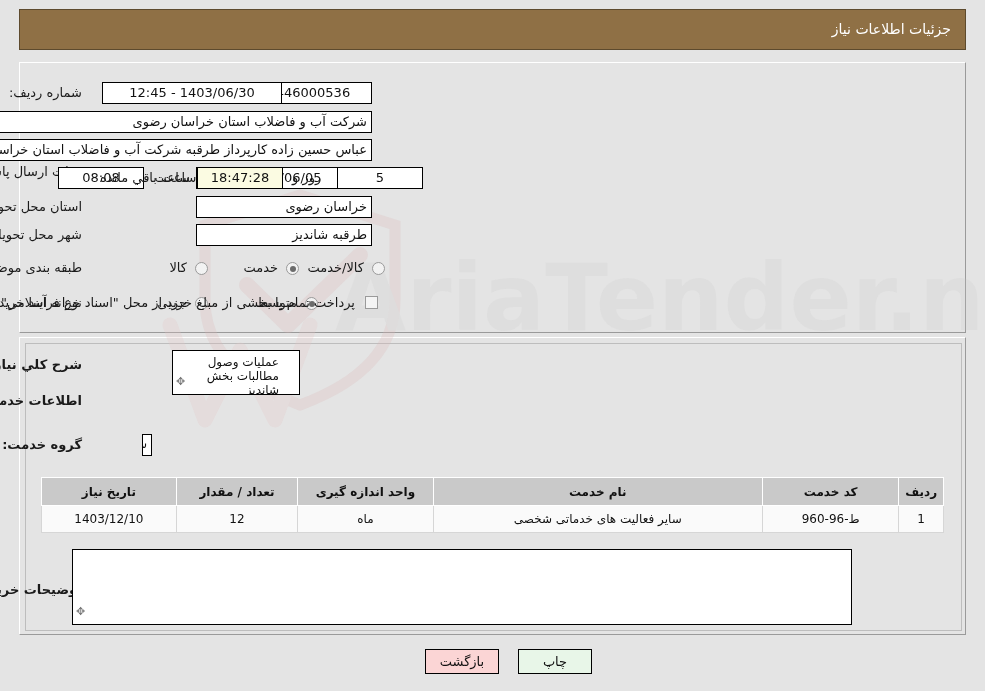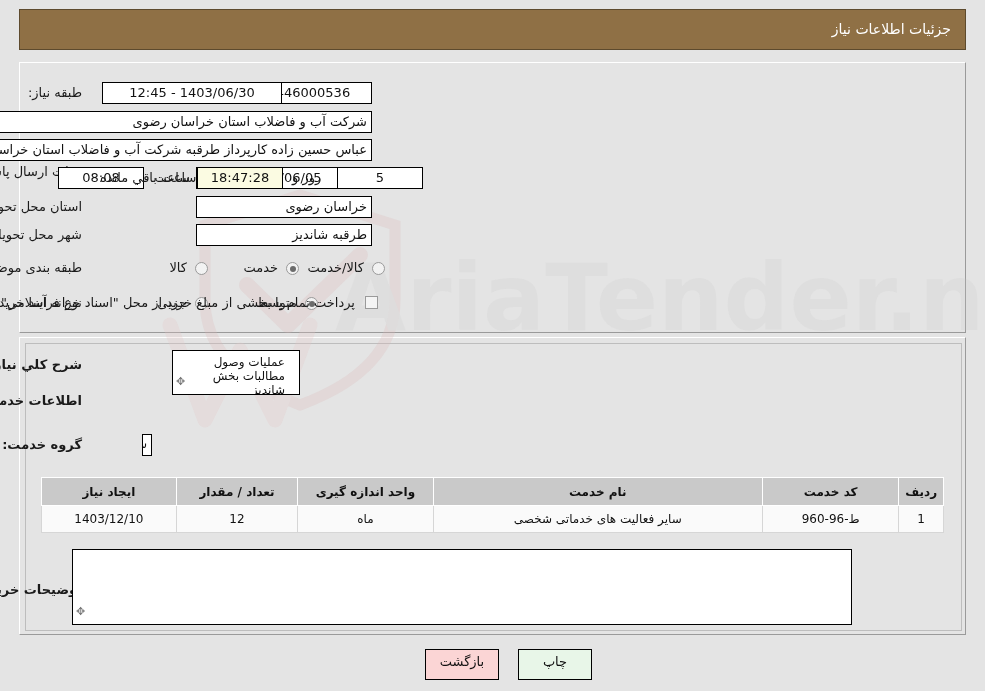--- a/index.html
+++ b/index.html
@@ -96,21 +96,21 @@
   .box-right  { text-align: right; }
   .box-yellow { background: #fbfbe2; }
   
   .ta {
     position: absolute;
     background: #ffffff;
     border: 1px solid #000000;
     box-sizing: border-box;
     font-size: 12px;
     color: #111111;
-    padding: 4px 14px 0 6px;
+    padding: 4px 20px 0 6px;
     text-align: right;
     z-index: 4;
     resize: none;
     overflow: hidden;
   }
   .ta-grip {
     position: absolute;
     z-index: 5;
     font-size: 11px;
     color: #7a7a7a;
@@ -173,21 +173,21 @@
     font-size: 12px;
   }
   
   .btn {
     position: absolute;
     border: 1px solid #000000;
     box-sizing: border-box;
     font-size: 13px;
     text-align: center;
     line-height: 23px;
-    height: 31px;
+    height: 25px;
     cursor: pointer;
     z-index: 4;
     color: #111111;
   }
   .btn-print  { left: 518px; top: 649px; width: 74px; background: #e8f6e8; }
   .btn-back   { left: 425px; top: 649px; width: 74px; background: #fbd5d5; }
 </style>
 </head>
 <body>
 
@@ -204,21 +204,21 @@
       <text x="335" y="330" font-family="'DejaVu Sans','Liberation Sans',sans-serif" font-size="92" font-weight="bold" fill="#c8c8c8" opacity="0.75" direction="ltr">AriaTender.net</text>
     </g>
   </svg>
 
   <div class="header-bar">
     <div class="header-title">جزئیات اطلاعات نیاز</div>
   </div>
 
   <div class="panel panel-top"></div>
 
-  <div class="lbl" style="right:903px; top:85px;">طبقه نیاز:</div>
+  <div class="lbl" style="right:903px; top:85px;">شماره ردیف:</div>
   <div class="box box-center" style="right:613px; top:82px; width:176px; height:22px;">1103001446000536</div>
 
   <div class="lbl" style="right:704px; top:85px;">تاریخ و ساعت اعلان عمومی:</div>
   <div class="box box-center" style="right:703px; top:82px; width:180px; height:22px;">1403/06/30 - 12:45</div>
 
   <div class="lbl" style="right:903px; top:114px;">نام دستگاه خریدار:</div>
   <div class="box box-right" style="right:613px; top:111px; width:380px; height:22px;">شرکت آب و فاضلاب استان خراسان رضوی</div>
 
   <div class="lbl" style="right:903px; top:143px;">ایجاد کننده درخواست:</div>
   <div class="box box-right" style="right:613px; top:139px; width:450px; height:22px;">عباس حسین زاده کارپرداز طرقبه  شرکت آب و فاضلاب استان خراسان رضوی</div>
@@ -273,21 +273,21 @@
   <div class="box box-right" style="right:833px; top:434px; left:172px; height:22px; font-size:12px;">سایر فعالیت‌های خدماتی</div>
 
   <table class="tbl">
     <thead>
       <tr>
         <th style="width:36px;">ردیف</th>
         <th style="width:134px;">کد خدمت</th>
         <th style="width:347px;">نام خدمت</th>
         <th style="width:135px;">واحد اندازه گیری</th>
         <th style="width:120px;">تعداد / مقدار</th>
-        <th style="width:131px;">ایجاد نیاز</th>
+        <th style="width:131px;">تاریخ نیاز</th>
       </tr>
     </thead>
     <tbody>
       <tr>
         <td>1</td>
         <td>ط-96-960</td>
         <td>سایر فعالیت های خدماتی شخصی</td>
         <td>ماه</td>
         <td>12</td>
         <td>1403/12/10</td>

